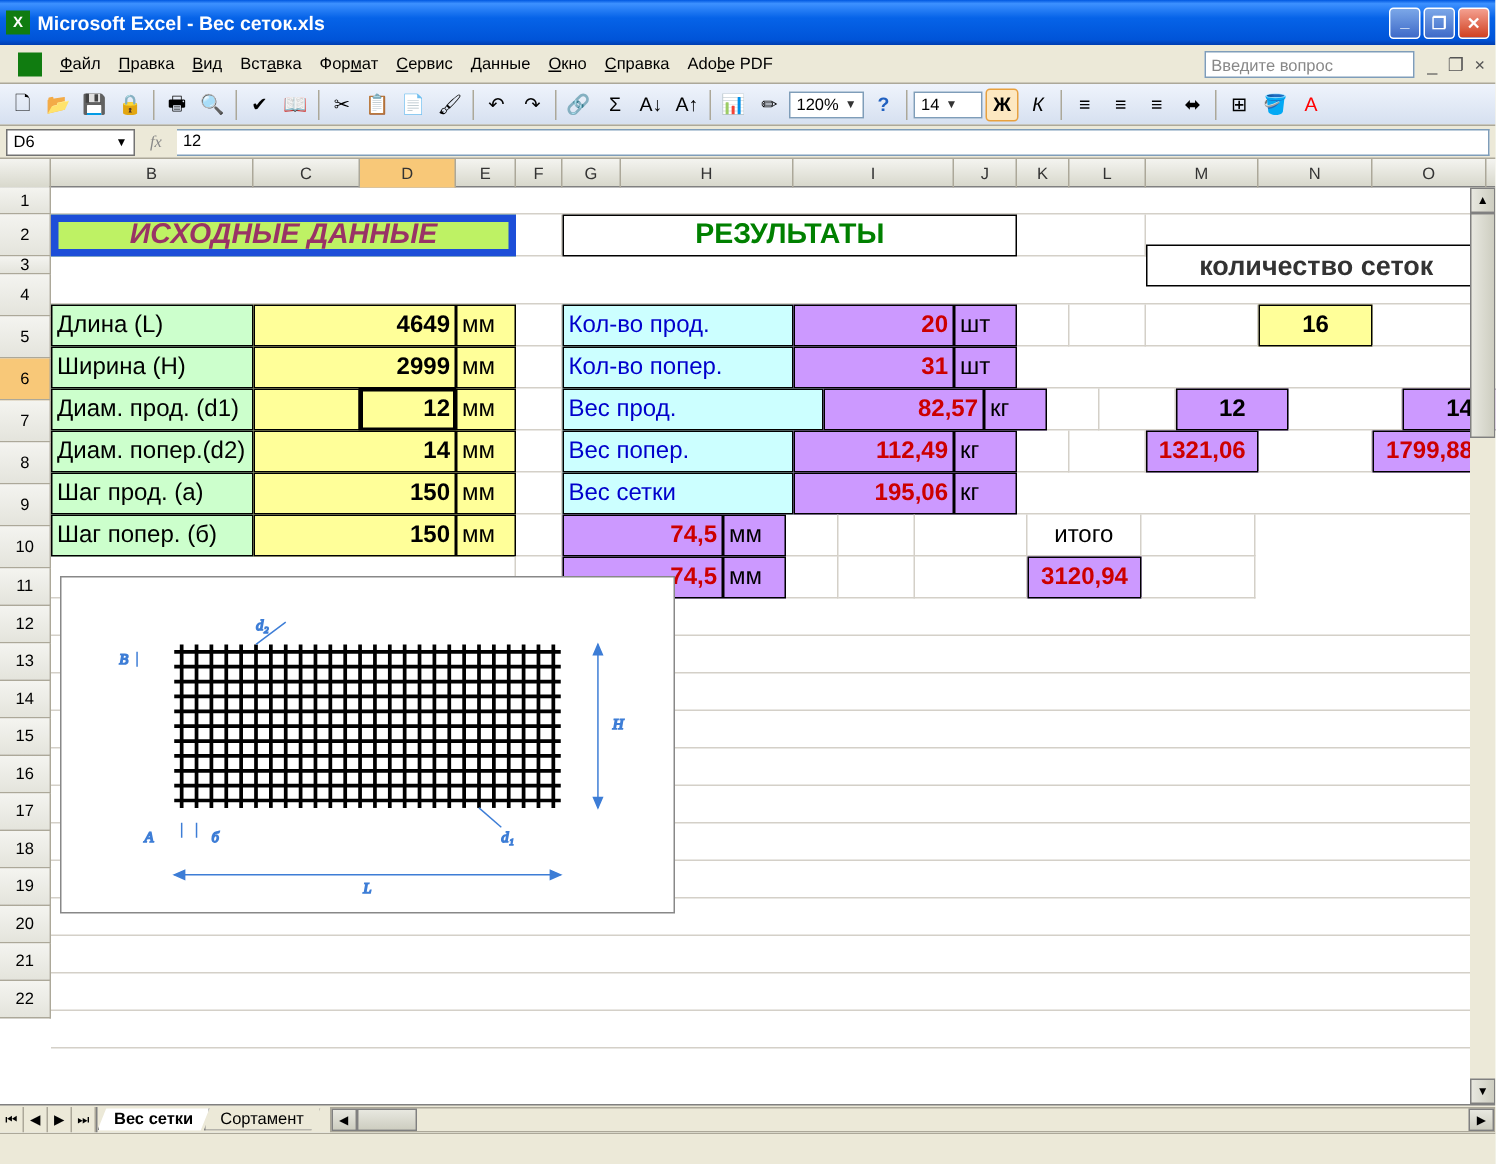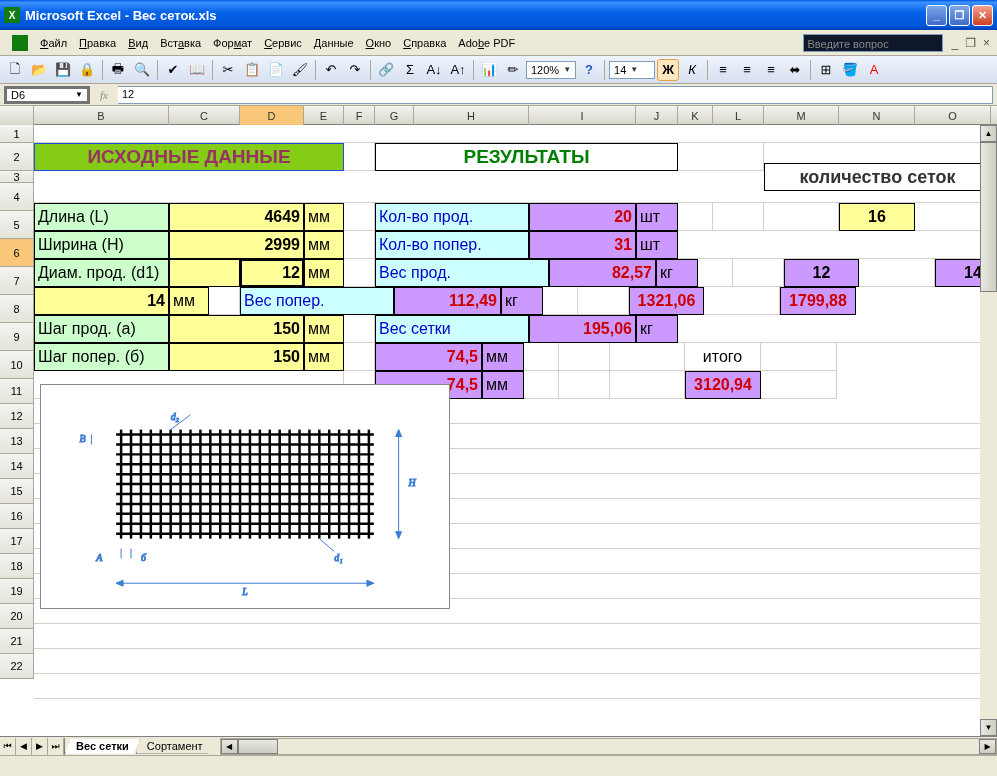--- a/index.html
+++ b/index.html
@@ -10,34 +10,34 @@
 .titlebar .app-icon { width: 16px; height: 16px; background: #107c10; margin-right: 5px; display: inline-flex; align-items: center; justify-content: center; font-size: 10px; font-weight: bold; color: white; }
 .titlebar .title { flex: 1; font-weight: bold; font-size: 13px; }
 .win-btn { width: 21px; height: 21px; margin-left: 2px; border: 1px solid #fff; border-radius: 3px; background: linear-gradient(to bottom, #7ba7e8, #3e6ac8); display: flex; align-items: center; justify-content: center; color: white; font-weight: bold; font-size: 11px; cursor: pointer; }
 .win-btn.close { background: linear-gradient(to bottom, #f4a090, #d04020); }
 
 
 .menubar { background: #ece9d8; height: 26px; display: flex; align-items: center; padding: 0 4px; border-bottom: 1px solid #aca899; }
 .menubar .ex-icon { width: 16px; height: 16px; background: #107c10; margin-right: 6px; margin-left: 8px; }
 .menu-item { padding: 2px 6px; cursor: pointer; }
 .menu-item u { text-decoration: underline; }
-.menubar .question { margin-left: auto; border: 1px solid #7f9db9; background: #0f172a; width: 140px; height: 18px; padding: 3px 4px; color: #888; font-size: 11px; }
+.menubar .question { margin-left: auto; border: 1px solid #7f9db9; background: #ffffff; width: 140px; height: 18px; padding: 3px 4px; color: #888; font-size: 11px; }
 .menubar .winctl { margin-left: 6px; display: flex; gap: 1px; }
 .menubar .winctl span { cursor: pointer; padding: 0 3px; font-size: 12px; color: #555; }
 
 
 .toolbar { background: linear-gradient(to bottom, #eff4fc, #d6e0f0); height: 28px; display: flex; align-items: center; padding: 0 4px; border-bottom: 1px solid #aca899; gap: 2px; }
 .tb-btn { width: 22px; height: 22px; display: inline-flex; align-items: center; justify-content: center; cursor: pointer; border: 1px solid transparent; border-radius: 3px; font-size: 13px; }
 .tb-sep { width: 1px; height: 20px; background: #aca899; margin: 0 2px; }
 .tb-combo { border: 1px solid #7f9db9; background: white; height: 18px; padding: 0 4px; display: inline-flex; align-items: center; gap: 4px; font-size: 11px; }
 .tb-combo .arr { font-size: 8px; color: #333; }
 
 
 .formulabar { background: #ece9d8; height: 22px; display: flex; align-items: center; padding: 2px 4px; border-bottom: 1px solid #aca899; gap: 4px; }
-.name-box { border: 3px solid #737373; background: white; width: 86px; height: 18px; padding: 1px 4px; display: flex; align-items: center; justify-content: space-between; }
+.name-box { border: 1px solid #737373; background: white; width: 86px; height: 18px; padding: 1px 4px; display: flex; align-items: center; justify-content: space-between; }
 .name-box .arr { font-size: 8px; }
 .fx-label { font-style: italic; font-family: 'Times New Roman', serif; color: #888; padding: 0 6px; }
 .formula-input { flex: 1; border: 1px solid #7f9db9; border-left: none; background: white; height: 18px; padding: 1px 4px; }
 
 
 .grid-area { position: relative; background: white; height: 649px; overflow: hidden; }
 .col-headers { display: flex; height: 19px; background: linear-gradient(to bottom, #f4f4f0, #d8d8cc); border-bottom: 1px solid #808080; }
 .corner { width: 34px; height: 19px; border-right: 1px solid #aca899; background: linear-gradient(to bottom, #f4f4f0, #d8d8cc); }
 .col-h { height: 19px; border-right: 1px solid #aca899; display: flex; align-items: center; justify-content: center; color: #333; font-size: 11px; }
 .col-h.sel { background: #f8c878; }
@@ -46,21 +46,21 @@
 .row-h.sel { background: #f8c878; }
 .row-h.tall { height: 28px; }
 .row-h.short { height: 12px; }
 .cells { position: absolute; left: 34px; top: 19px; }
 .cell-row { display: flex; }
 .cell { height: 25px; border-right: 1px solid #d4d0c8; border-bottom: 1px solid #d4d0c8; display: flex; align-items: center; padding: 0 3px; font-family: Arial, sans-serif; font-size: 16px; overflow: hidden; white-space: nowrap; }
 .cell.tall { height: 28px; }
 .cell.short { height: 12px; }
 
 
-.hdr-green { background: #84cc16; border: 1px solid #1d4ed8; font-size: 19px; font-weight: bold; color: #993366; justify-content: center; }
+.hdr-green { background: #bef264; border: 5px solid #1d4ed8; font-size: 19px; font-weight: bold; color: #993366; justify-content: center; font-style: italic; }
 .hdr-res { border: 1px solid #000; font-size: 19px; font-weight: bold; color: #008000; justify-content: center; }
 .hdr-cnt { border: 1px solid #000; font-size: 18px; font-weight: bold; color: #333; justify-content: center; margin-top: 20px; }
 .lbl-green { background: #ccffcc; border: 1px solid #000; font-size: 16px; }
 .val-yellow { background: #ffff99; border: 1px solid #000; font-size: 16px; font-weight: bold; justify-content: flex-end; }
 .unit-yellow { background: #ffff99; border: 1px solid #000; font-size: 16px; }
 .lbl-cyan { background: #ccffff; border: 1px solid #000; font-size: 16px; color: #0000cc; }
 .val-purple { background: #cc99ff; border: 1px solid #000; font-size: 16px; font-weight: bold; color: #cc0000; justify-content: flex-end; }
 .unit-purple { background: #cc99ff; border: 1px solid #000; font-size: 16px; }
 .val-purple-b { background: #cc99ff; border: 1px solid #000; font-size: 16px; font-weight: bold; justify-content: center; }
 .val-yellow-c { background: #ffff99; border: 1px solid #000; font-size: 16px; font-weight: bold; justify-content: center; }
@@ -275,20 +275,21 @@
       <div class="cell val-purple tall" style="width:107px">82,57</div>
       <div class="cell unit-purple tall" style="width:42px">кг</div>
       <div class="cell tall" style="width:35px"></div>
       <div class="cell tall" style="width:51px"></div>
       <div class="cell val-purple-b tall" style="width:75px">12</div>
       <div class="cell tall" style="width:76px"></div>
       <div class="cell val-purple-b tall" style="width:76px">14</div>
     </div>
 
     <div class="cell-row">
+      <div class="cell lbl-green tall" style="width:135px">Диам. попер.(d2)</div>
       <div class="cell val-yellow tall" style="width:135px">14</div>
       <div class="cell unit-yellow tall" style="width:40px">мм</div>
       <div class="cell tall" style="width:31px"></div>
       <div class="cell lbl-cyan tall" style="width:154px">Вес попер.</div>
       <div class="cell val-purple tall" style="width:107px">112,49</div>
       <div class="cell unit-purple tall" style="width:42px">кг</div>
       <div class="cell tall" style="width:35px"></div>
       <div class="cell tall" style="width:51px"></div>
       <div class="cell val-purple tall" style="width:75px;justify-content:center;">1321,06</div>
       <div class="cell tall" style="width:76px"></div>

